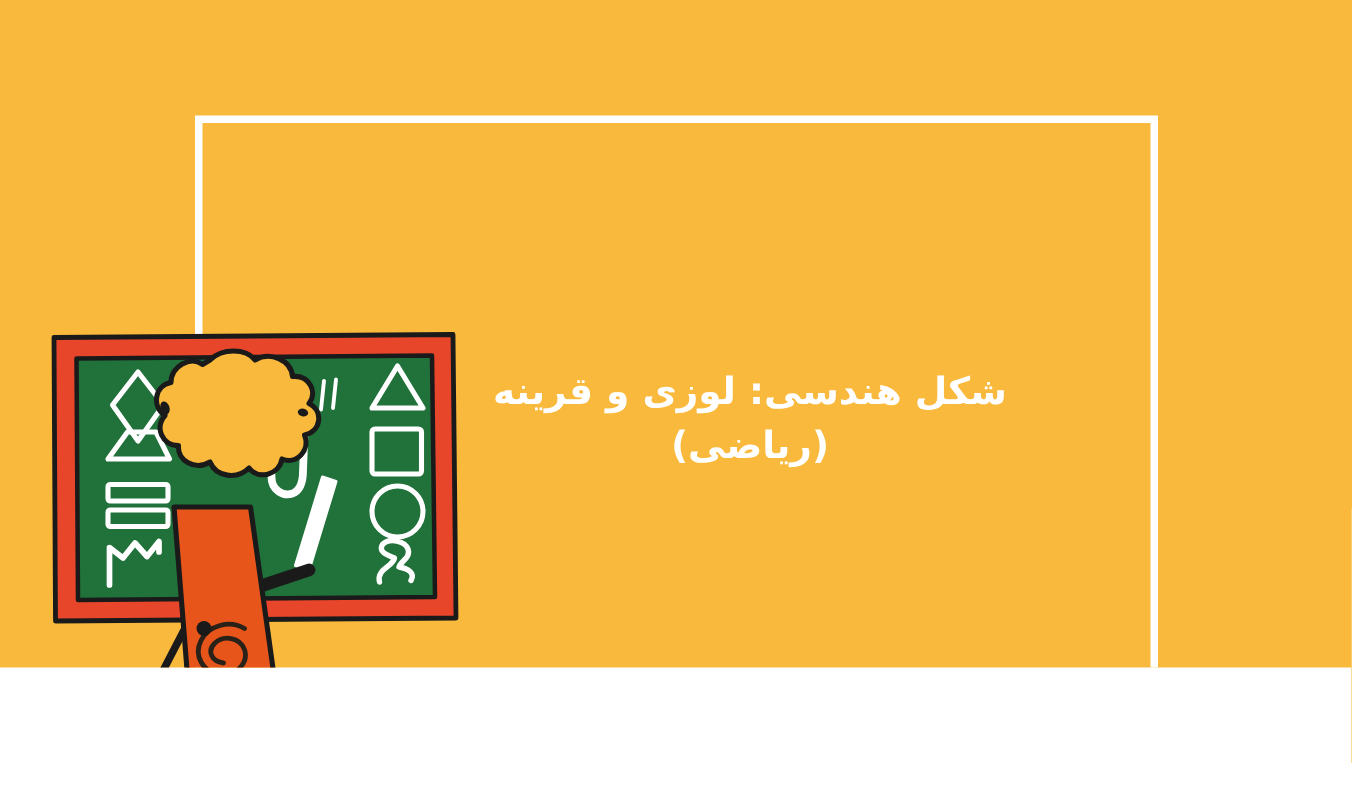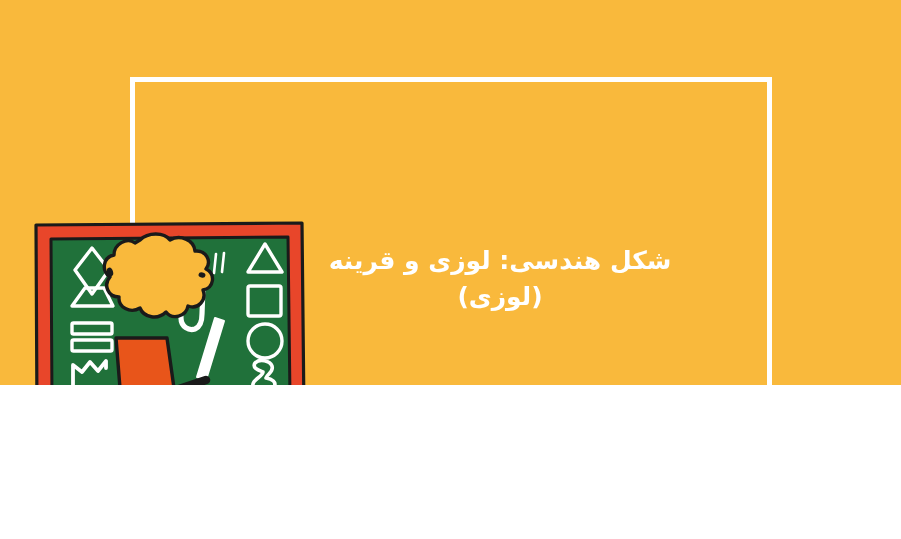--- a/index.html
+++ b/index.html
@@ -10,21 +10,21 @@
   body {
     width: 901px;
     height: 539px;
     overflow: hidden;
     font-family: "DejaVu Sans", "Liberation Sans", sans-serif;
   }
 
   #slide {
     position: relative;
     width: 901px;
-    height: 385px;
+    height: 445px;
     background: #F9B93C;
     overflow: hidden;
   }
 
   
   #frame {
     position: absolute;
     left: 130px;
     top: 77px;
     width: 642px;
@@ -143,16 +143,16 @@
 
         <ellipse cx="90" cy="62" rx="3" ry="4.5" fill="#1A1A1A" transform="rotate(-18 90 62)"></ellipse>
         <ellipse cx="182" cy="65" rx="3.5" ry="2.6" fill="#1A1A1A" transform="rotate(14 182 65)"></ellipse>
       </g>
 
     </svg>
   </div>
 
   <div id="title-block">
     <div class="title-line">شکل هندسی: لوزی و قرینه</div>
-    <div class="title-line">(لوزی)</div>
+    <div class="title-line">(ریاضی)</div>
   </div>
 
 </div>
 
 </body></html>

